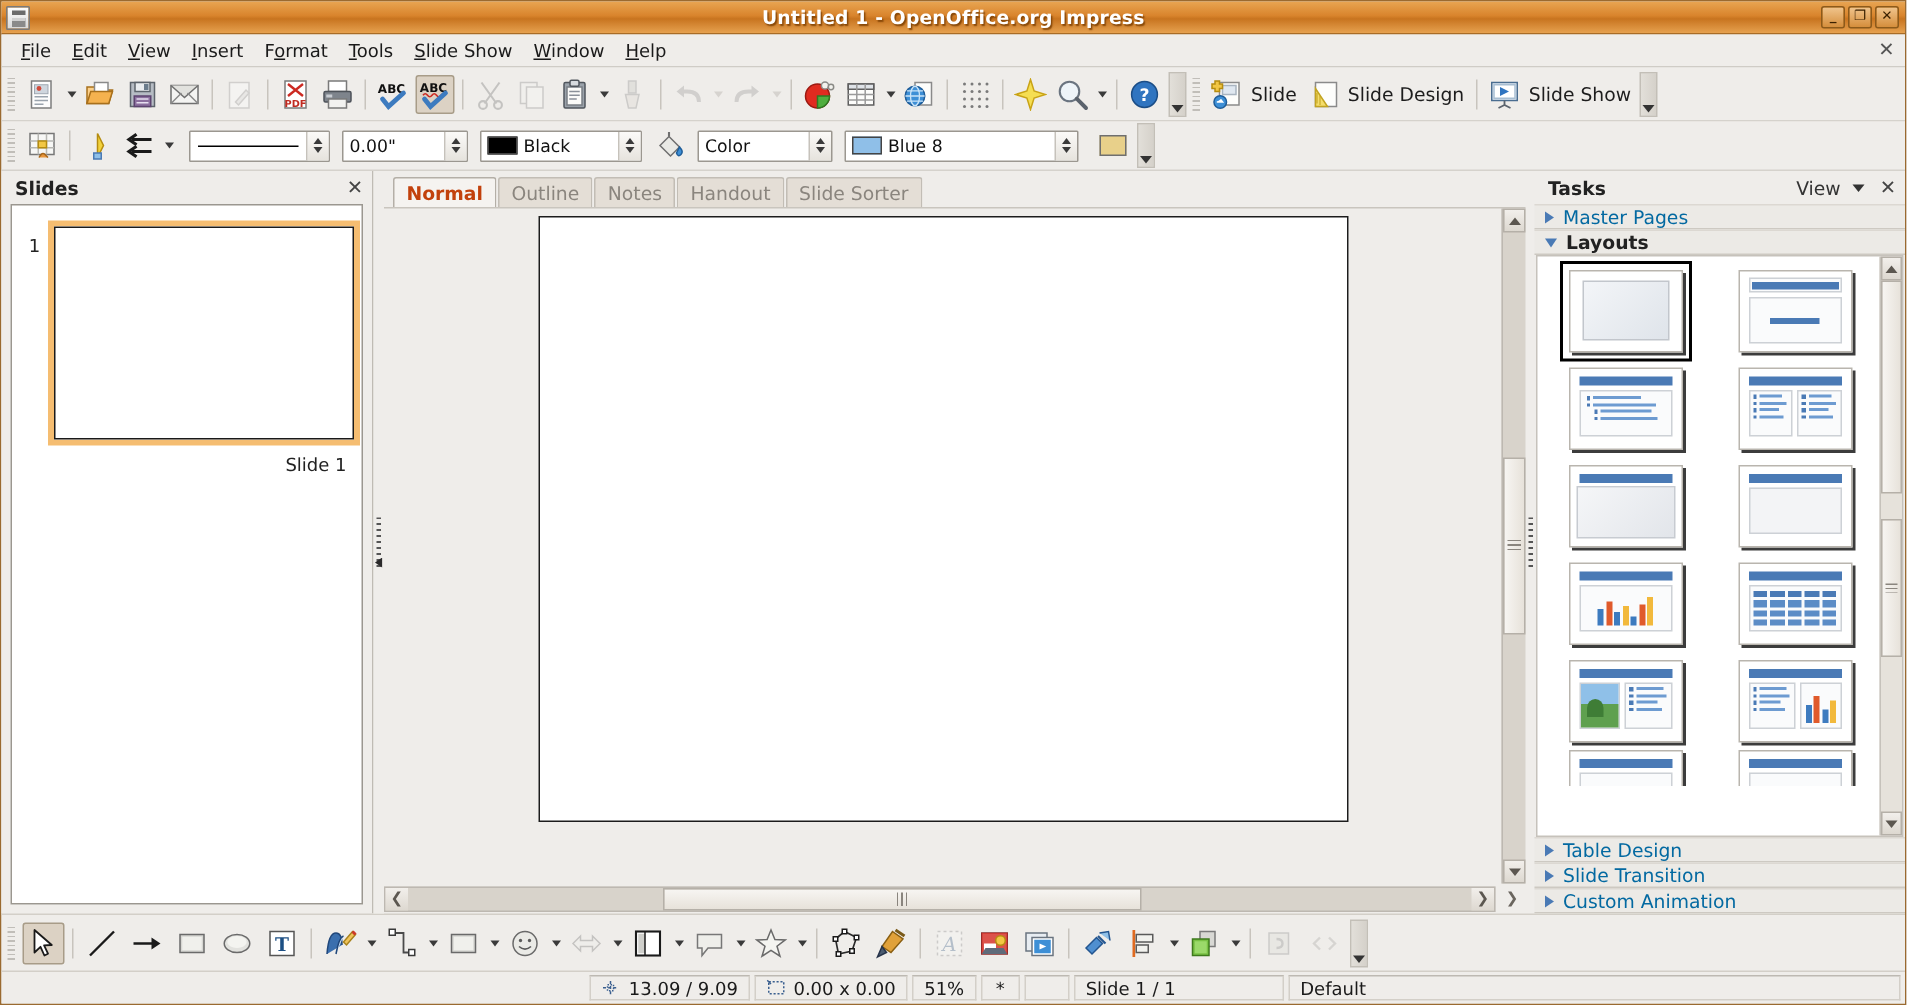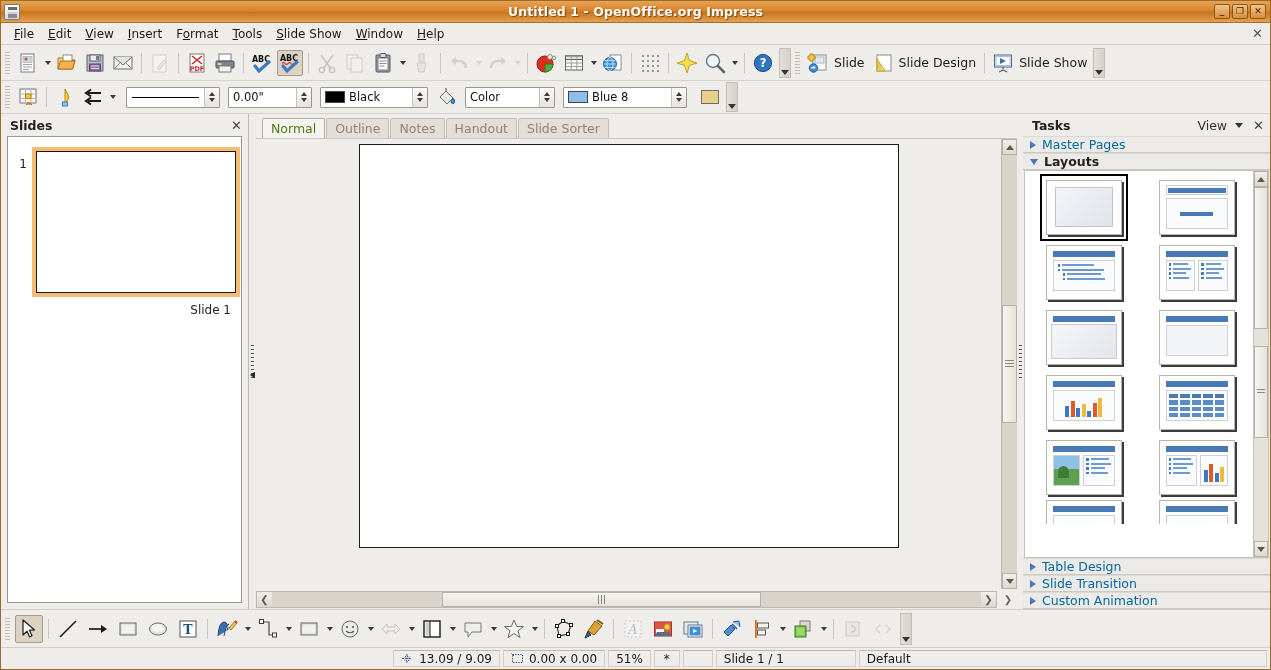--- a/index.html
+++ b/index.html
@@ -156,21 +156,21 @@
   }
 
   
   .editor { flex:1; display:flex; flex-direction:column; min-width:0; }
   .tabs { height:24px; flex:0 0 24px; display:flex; align-items:flex-end; padding-left:6px; }
   .tab {
     height:20px; padding:0 8px; display:flex; align-items:center; font-size:12.5px;
     border:1px solid #c2bdb5; border-bottom:none; background:#e4ded6; color:#8a857e;
     margin-right:1px; border-radius:2px 2px 0 0;
   }
-  .tab.sel { background:#f5f3f0; color:#4d7c0f; font-weight:normal; border-color:#b4afa7; }
+  .tab.sel { background:#f5f3f0; color:#c2410c; font-weight:bold; border-color:#b4afa7; }
   .canvas-area {
     flex:1; display:flex; min-height:0; border-top:1px solid #c9c5be;
     background:#efedea; position:relative;
   }
   .canvas-pad { flex:1; display:flex; align-items:flex-start; justify-content:center; padding-top:5px; min-width:0; }
   .slide-canvas { width:540px; height:404px; background:#fff; border:1.5px solid #1c1c1c; }
 
   
   .vscroll {
     width:16px; flex:0 0 16px; background:#d8d3cb; border-left:1px solid #bdb8b1;
@@ -636,21 +636,21 @@
     </div>
 
     <div class="combo" style="width:90px; margin-left:4px;">
       <div class="cval">Color</div>
       <div class="spin">
           <i class="up"></i>
           <i class="dn"></i>
         </div>
     </div>
 
-    <div class="combo" style="width:124px; margin-left:8px;">
+    <div class="combo" style="width:156px; margin-left:8px;">
       <div class="swatch" style="background:#8fbfe8;"></div>
       <div class="cval" style="padding-left:0">Blue 8</div>
       <div class="spin">
           <i class="up"></i>
           <i class="dn"></i>
         </div>
     </div>
 
     <div class="tbtn" style="margin-left:10px;">
       <div style="width:18px;height:14px;background:#e8d08a;border:1px solid #6f6f6f;"></div>

